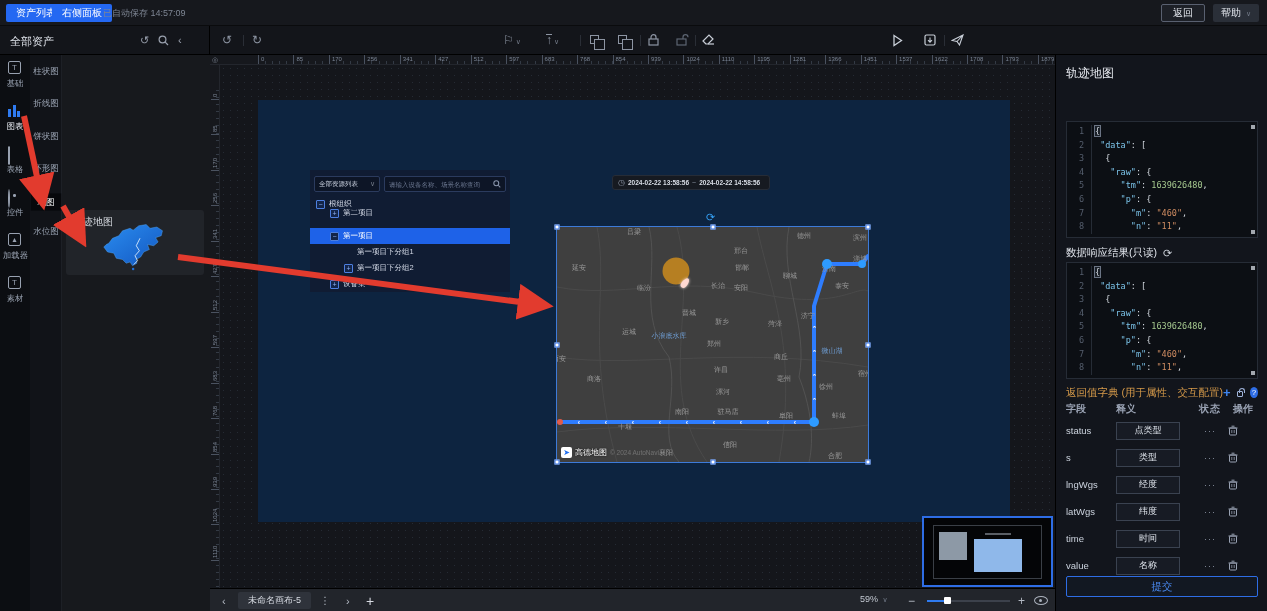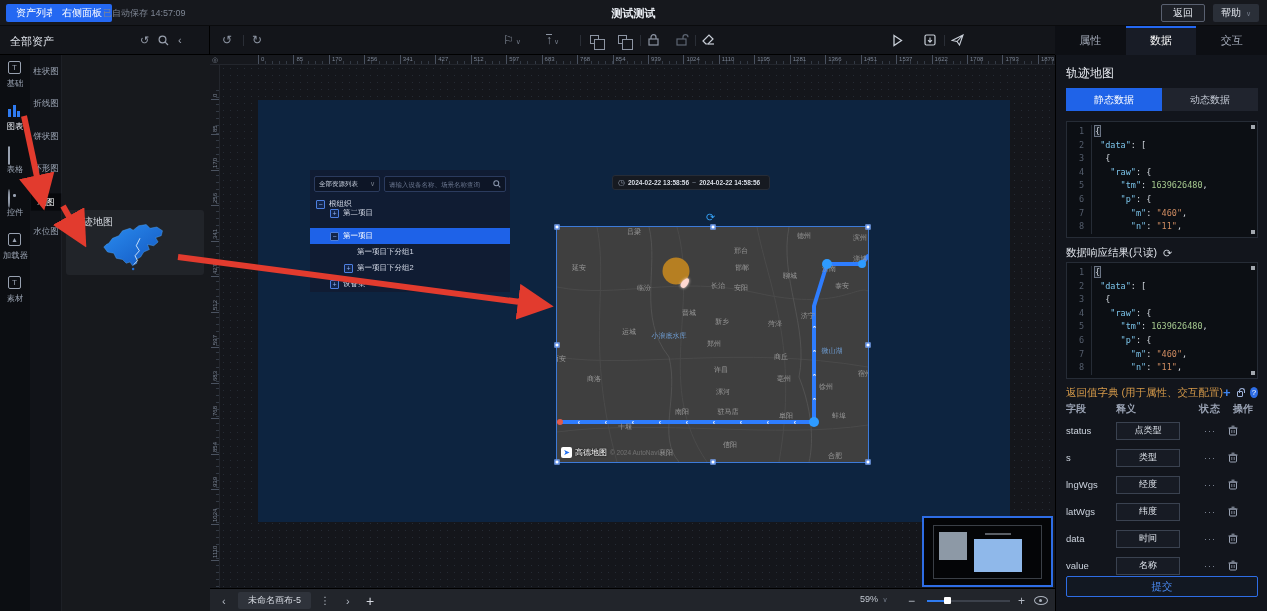--- a/index.html
+++ b/index.html
@@ -148,21 +148,20 @@
 </style>
 </head>
 <body>
 
 <div class="app">
 
   <div class="topbar">
     <button class="btn-blue" style="left:6px">资产列表</button>
     <button class="btn-blue" style="left:52px">右侧面板</button>
     <span class="autosave">已自动保存 14:57:09</span>
-    <div class="doc-title">测试测试</div>
     <button class="btn-back">返回</button>
     <button class="btn-help"><span>帮助</span> <span class="chev">∨</span></button>
   </div>
 
   <div class="toolrow">
     <div class="asset-hd">
       <span class="t">全部资产</span>
       <span class="ah-ic" style="left:140px">↺</span>
       <svg class="ah-ic" style="left:158px;top:9px" width="11" height="11" viewBox="0 0 11 11">
           <circle cx="4.5" cy="4.5" r="3.4" fill="none" stroke="#9aa1ae" stroke-width="1.2"></circle>
@@ -198,25 +197,20 @@
       </svg>
     <svg class="tb-ic" style="left:924px;top:8px" width="12" height="12" viewBox="0 0 12 12">
         <rect x="1" y="1" width="10" height="10" rx="1.5" fill="none" stroke="#c9cfd8" stroke-width="1.2"></rect>
         <path d="M6 3.5 V8 M4 6.2 L6 8.2 L8 6.2" fill="none" stroke="#c9cfd8" stroke-width="1.1"></path>
       </svg>
     <span class="tb-sep" style="left:944px"></span>
     <svg class="tb-ic" style="left:951px;top:8px" width="13" height="12" viewBox="0 0 13 12">
         <path d="M1 6.5 L12 1 L8.5 11 L6 7.5 Z M6 7.5 L12 1" fill="none" stroke="#c9cfd8" stroke-width="1.1"></path>
       </svg>
 
-    <div class="insp-tabs" id="insptabs">
-        <div class="itab">属性</div>
-        <div class="itab active">数据</div>
-        <div class="itab">交互</div>
-      </div>
   </div>
 
   <div class="cats" id="cats">
       <div class="cat">
         <span class="cat-ic">
           <span class="icbox">T</span>
         </span>
         <span class="cat-lb">基础</span>
       </div>
       <div class="cat active">
@@ -483,24 +477,20 @@
       <div class="sl-hnd"></div>
     </div>
     <span class="bb" style="left:808px;font-size:12px">+</span>
     <span class="bb" style="left:824px">
         <span class="eye"></span>
       </span>
   </div>
 
   <div class="insp">
     <div class="insp-title">轨迹地图</div>
-    <div class="seg" id="segmode">
-        <div class="active">静态数据</div>
-        <div>动态数据</div>
-      </div>
     <div class="editor" id="code1" style="top:66px">
         <div class="cl">
           <span class="ln">1</span>
           <span class="lc"><span class="tk-pln tk-box">{</span></span>
         </div>
         <div class="cl">
           <span class="ln">2</span>
           <span class="lc"><span class="tk-pln"> </span><span class="tk-key">"data"</span><span class="tk-pln">: [</span></span>
         </div>
         <div class="cl">
@@ -637,21 +627,21 @@
             <svg width="10" height="11" viewBox="0 0 10 11">
               <rect x="1.5" y="3" width="7" height="7" rx="1" fill="none" stroke="#99a2b3" stroke-width="1"></rect>
               <line x1="0.5" y1="3" x2="9.5" y2="3" stroke="#99a2b3" stroke-width="1"></line>
               <line x1="3.5" y1="1.2" x2="6.5" y2="1.2" stroke="#99a2b3" stroke-width="1"></line>
               <line x1="3.8" y1="5" x2="3.8" y2="8" stroke="#99a2b3" stroke-width="0.8"></line>
               <line x1="6.2" y1="5" x2="6.2" y2="8" stroke="#99a2b3" stroke-width="0.8"></line>
             </svg>
           </span>
         </div>
         <div class="frow">
-          <span class="fc1">data</span>
+          <span class="fc1">time</span>
           <span class="fc2">
             <span class="mbox">时间</span>
           </span>
           <span class="fc3">···</span>
           <span class="fc4 trash">
             <svg width="10" height="11" viewBox="0 0 10 11">
               <rect x="1.5" y="3" width="7" height="7" rx="1" fill="none" stroke="#99a2b3" stroke-width="1"></rect>
               <line x1="0.5" y1="3" x2="9.5" y2="3" stroke="#99a2b3" stroke-width="1"></line>
               <line x1="3.5" y1="1.2" x2="6.5" y2="1.2" stroke="#99a2b3" stroke-width="1"></line>
               <line x1="3.8" y1="5" x2="3.8" y2="8" stroke="#99a2b3" stroke-width="0.8"></line>

